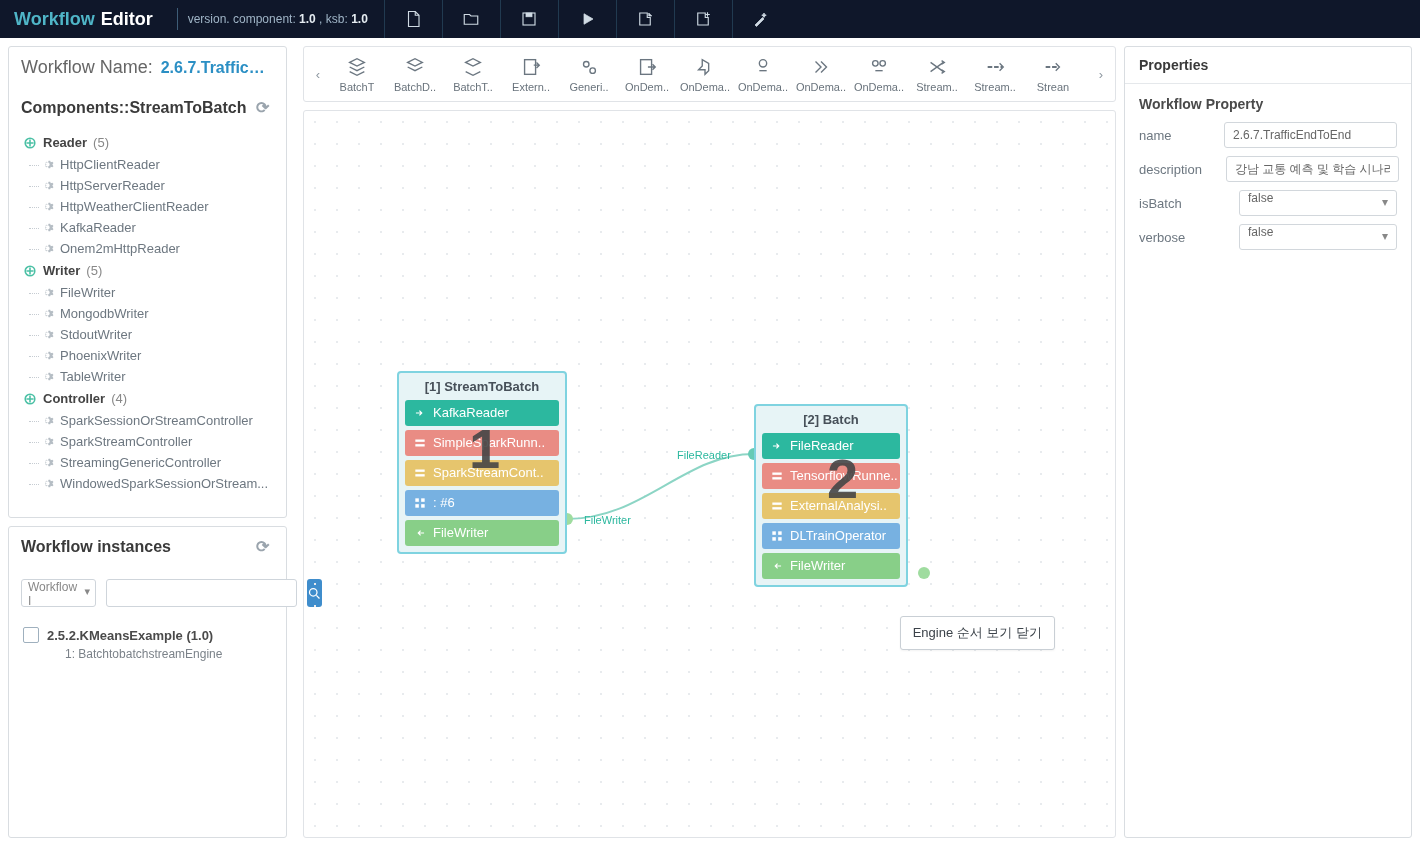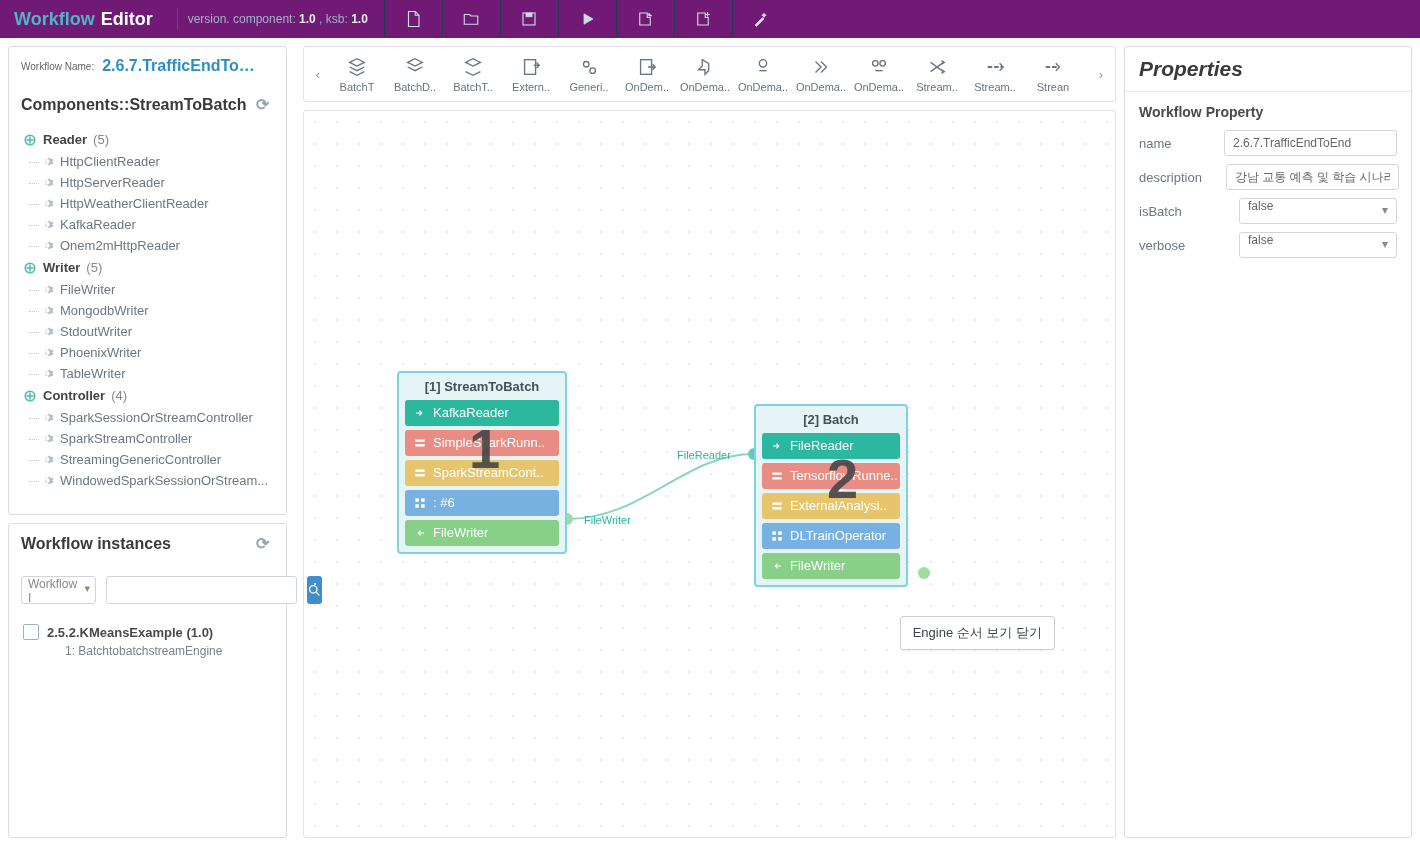--- a/index.html
+++ b/index.html
@@ -1,36 +1,36 @@
 <!DOCTYPE html>
 <html><head>
 <meta charset="utf-8">
 <style>
   * { box-sizing: border-box; margin: 0; padding: 0; font-family: Arial, Helvetica, sans-serif; }
   body { background: #fff; font-size: 13px; color: #444; }
 
   
-  .topbar { height: 38px; background: #701a75; display: flex; align-items: center; color: #e5ecf1; }
+  .topbar { height: 38px; background: #0f172a; display: flex; align-items: center; color: #e5ecf1; }
   .brand { display: flex; align-items: baseline; padding: 0 14px; }
   .brand-a { color: #4fb5c7; font-weight: 700; font-size: 18px; }
   .brand-b { color: #fff; font-weight: 700; font-size: 18px; margin-left: 6px; }
   .brand-sep { width: 1px; height: 22px; background: #3e5d77; margin: 0 10px; }
   .version { color: #9fb4c6; font-size: 12px; }
   .version b { color: #e5ecf1; font-weight: 700; }
   .topbtns { display: flex; height: 100%; margin-left: 16px; }
   .topbtn { width: 58px; border-left: 1px solid #213a50; display: flex; align-items: center; justify-content: center; color: #d0dbe4; cursor: pointer; }
   .topbtn svg { width: 18px; height: 18px; fill: #d0dbe4; stroke: #d0dbe4; }
 
   
   .layout { display: flex; height: calc(100vh - 38px); }
   .left-col { width: 295px; flex: 0 0 295px; padding: 8px; display: flex; flex-direction: column; gap: 8px; }
   .panel { border: 1px solid #d9dde1; border-radius: 3px; background: #fff; }
 
   .wf-name-row { padding: 10px 12px; display: flex; align-items: center; gap: 8px; }
-  .wf-name-row .lbl { color: #666; font-size: 10px; }
+  .wf-name-row .lbl { color: #666; font-size: 18px; }
   .wf-name-row .val { color: #2b8fc4; font-weight: 700; font-size: 16px; white-space: nowrap; overflow: hidden; text-overflow: ellipsis; flex: 1; }
 
   .comp-head { padding: 10px 12px; font-size: 16px; font-weight: 700; color: #3a3a3a; display: flex; align-items: center; justify-content: space-between; }
   .refresh-icon { width: 18px; color: #9aa4ad; cursor: pointer; }
 
   .tree { height: 390px; overflow-y: auto; padding: 4px 0 8px 8px; }
   .cat { display: flex; align-items: center; gap: 6px; padding: 4px 0 4px 6px; color: #444; font-weight: 700; }
   .cat .cat-arrow { width: 14px; height: 14px; display: inline-flex; align-items: center; justify-content: center; }
   .cat .cat-arrow svg { width: 12px; height: 12px; fill: #4bc0a5; }
   .cat .cnt { color: #888; font-weight: 400; }
@@ -79,21 +79,21 @@
   .num1 { left: 165px; top: 305px; }
   .num2 { left: 523px; top: 335px; }
 
   .edge-svg { position: absolute; left: 0; top: 0; width: 100%; height: 100%; pointer-events: none; }
   .edge-label { position: absolute; font-size: 11px; color: #2cb89f; }
 
   .engine-btn { position: absolute; right: 60px; top: 505px; background: #fff; border: 1px solid #c9cfd5; border-radius: 3px; padding: 7px 12px; font-size: 13px; color: #3c434a; cursor: pointer; box-shadow: 0 1px 2px rgba(0,0,0,.05); }
 
   
   .right-col { width: 296px; flex: 0 0 296px; padding: 8px 8px 8px 0; }
-  .props-head { padding: 10px 14px; font-size: 21px; font-weight: 700; color: #3a3a3a; border-bottom: 1px solid #e5e8eb; font-style: italic; }
+  .props-head { padding: 10px 14px; font-size: 14px; font-weight: 700; color: #3a3a3a; border-bottom: 1px solid #e5e8eb; }
   .subhead { padding: 12px 14px 6px 14px; font-size: 14px; font-weight: 700; color: #4a4a4a; }
   .prop-row { display: flex; align-items: center; padding: 4px 14px; gap: 24px; }
   .prop-lbl { width: 76px; color: #6d7780; font-size: 13px; }
   .prop-inp { flex: 1; height: 26px; border: 1px solid #d2d7dc; border-radius: 3px; padding: 0 8px; font-size: 12px; color: #666; }
   .prop-sel { flex: 1; height: 26px; border: 1px solid #d2d7dc; border-radius: 3px; padding: 0 8px; font-size: 12px; color: #666; background: #fff; position: relative; }
   .prop-sel::after { content: "▾"; position: absolute; right: 8px; top: 4px; color: #888; }
 </style>
 </head>
 <body>
 

